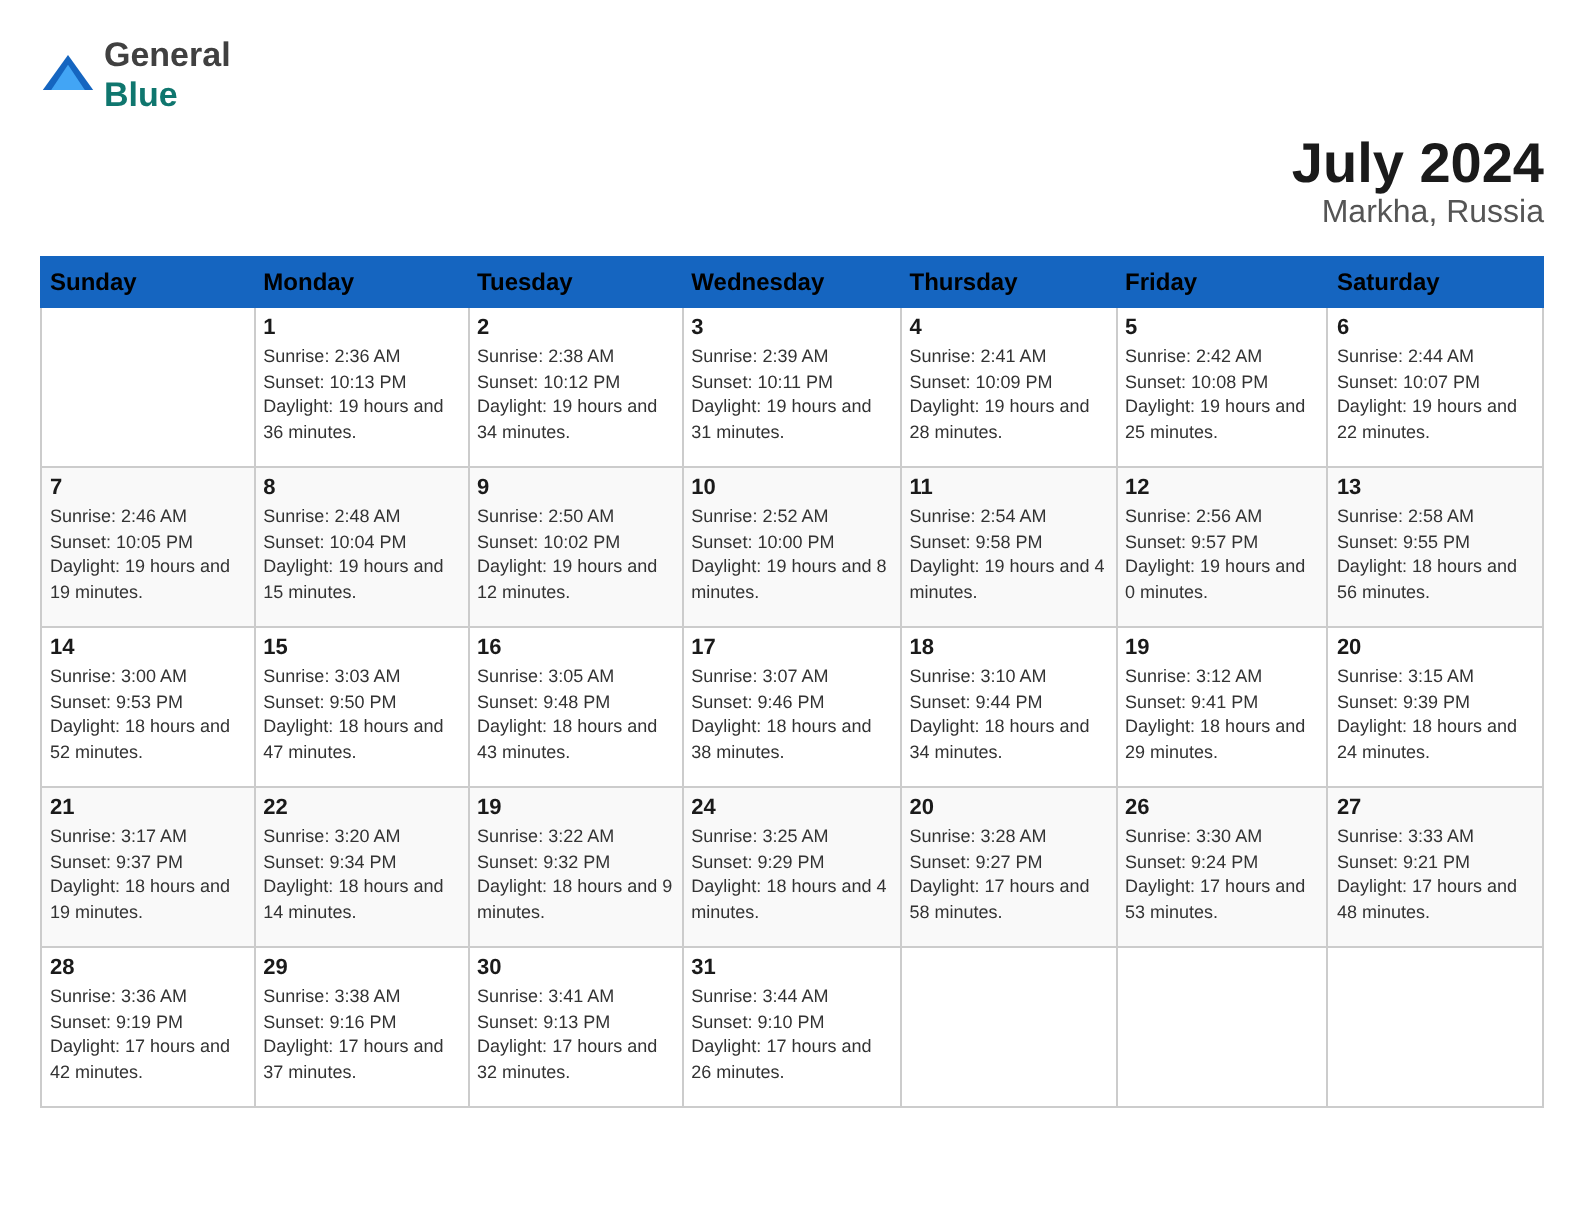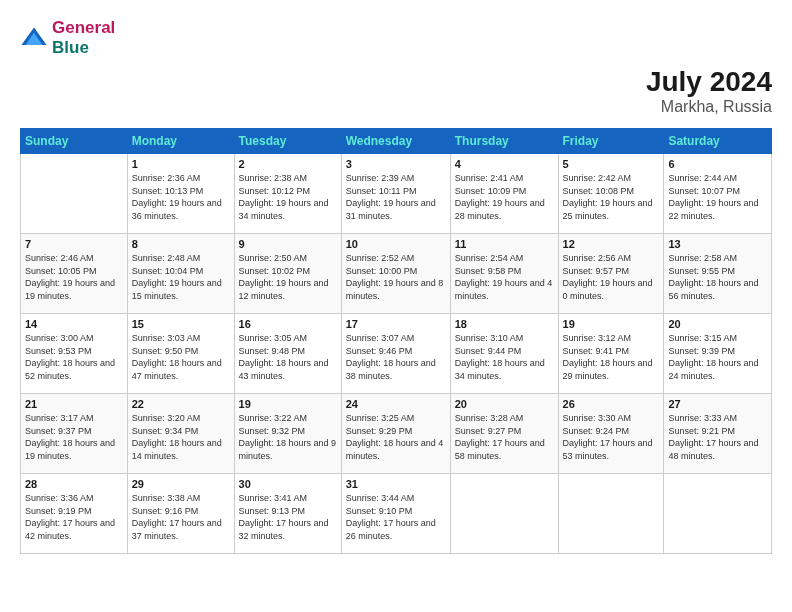--- a/index.html
+++ b/index.html
@@ -43,21 +43,21 @@
       color: #555;
       text-align: right;
     }
     .calendar-table {
       width: 100%;
       border-collapse: collapse;
       font-size: 10px;
     }
     .calendar-table thead tr th {
       background-color: #1565c0;
-      color: #5eead4;
+      color: #000000;
       font-size: 12px;
       font-weight: bold;
       padding: 5px 4px;
       text-align: left;
       border: 1px solid #1565c0;
     }
     .calendar-table tbody tr td {
       border: 1px solid #ccc;
       vertical-align: top;
       padding: 4px 4px;
@@ -88,21 +88,21 @@
 
 <div class="page">
   <div class="header">
     <div class="logo">
       <svg class="logo-icon" viewBox="0 0 40 40">
         <polygon points="20,5 38,30 2,30" fill="#1565c0"></polygon>
         <polygon points="20,12 32,30 8,30" fill="#42a5f5"></polygon>
       </svg>
       <div>
         <div style="font-size:17px;font-weight:bold;color:#1a1a1a;line-height:1.15;">
-          <span style="color:#be185d;">General</span>
+          <span style="color:#404040;">General</span>
         </div>
         <div style="font-size:17px;font-weight:bold;color:#0f766e;line-height:1.15;">Blue</div>
       </div>
     </div>
     <div class="title-block">
       <div class="month-year">July 2024</div>
       <div class="location">Markha, Russia</div>
     </div>
   </div>
 

